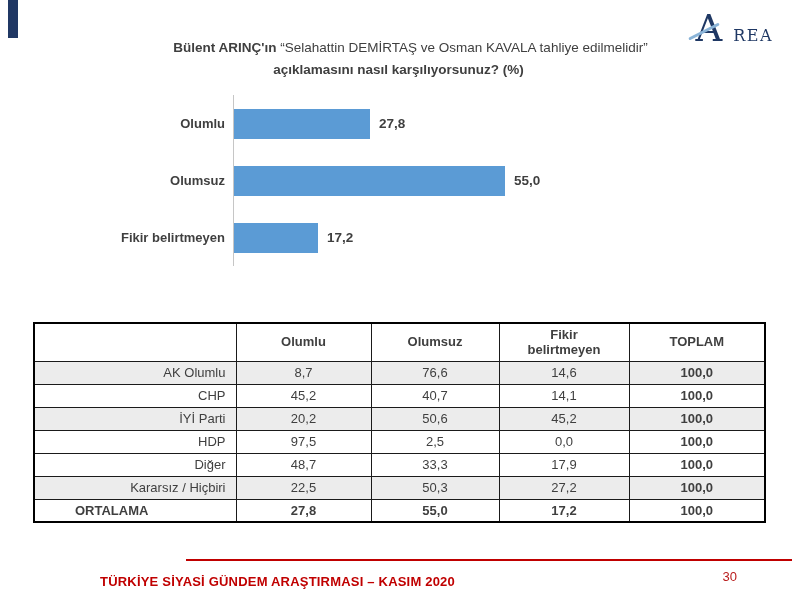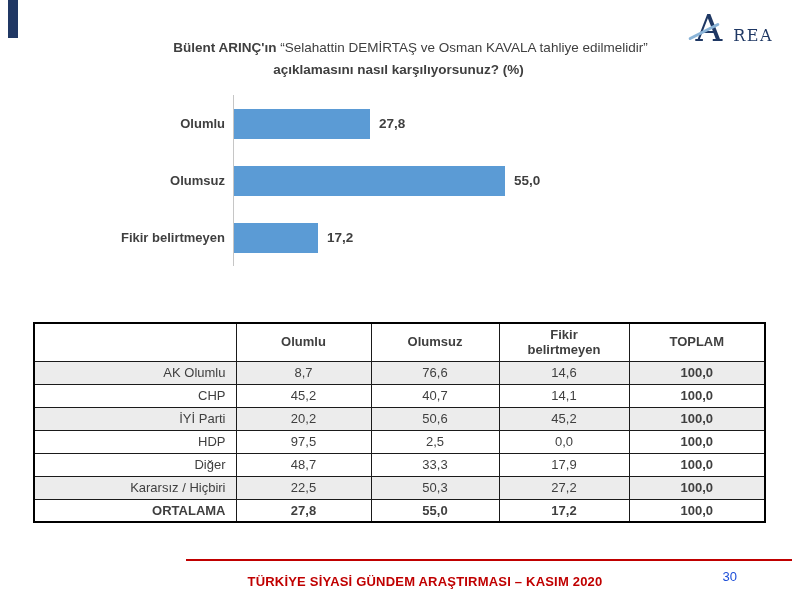--- a/index.html
+++ b/index.html
@@ -38,26 +38,26 @@
   
   table.party-table { position:absolute; top:322px; left:33px; width:731px; border-collapse:collapse; table-layout:fixed; font-size:13px; color:#3f3f3f; background:#fff; border:2px solid #000; }
   .party-table th, .party-table td { border:1px solid #1a1a1a; padding:1px 6px; }
   .party-table thead th { height:38px; font-weight:bold; text-align:center; vertical-align:middle; line-height:1.2; }
   .party-table thead th:nth-child(4) .th-inner { display:inline-block; max-width:86px; }
   .party-table tbody td { height:23px; text-align:center; }
   .party-table tbody td:first-child { text-align:right; padding-right:10px; }
   .party-table tbody td:last-child { font-weight:bold; }
   .party-table tr.shaded { background:#ececec; }
   .party-table tr.total-row td { font-weight:bold; }
-  .party-table tr.total-row td:first-child { text-align:right; padding-left:40px; }
+  .party-table tr.total-row td:first-child { text-align:left; padding-left:40px; }
 
   
   .footer-line { position:absolute; left:186px; right:5px; top:559px; height:2px; background:#c00000; }
-  .footer-text { position:absolute; top:574px; left:100px; width:650px; text-align:center; color:#c00000; font-weight:bold; font-size:13px; letter-spacing:.2px; }
-  .page-number { position:absolute; top:569px; right:60px; font-size:13px; color:#1d4ed8; }
+  .footer-text { position:absolute; top:574px; left:100px; width:650px; color:#c00000; font-weight:bold; font-size:13px; letter-spacing:.2px; }
+  .page-number { position:absolute; top:569px; right:60px; font-size:13px; color:#b91c1c; }
 </style>
 </head>
 <body>
 
 <div class="slide">
 
   <div class="corner-bar"></div>
 
   <div class="logo">
     <span class="logo-a">A</span><span class="logo-rest">REA</span>

